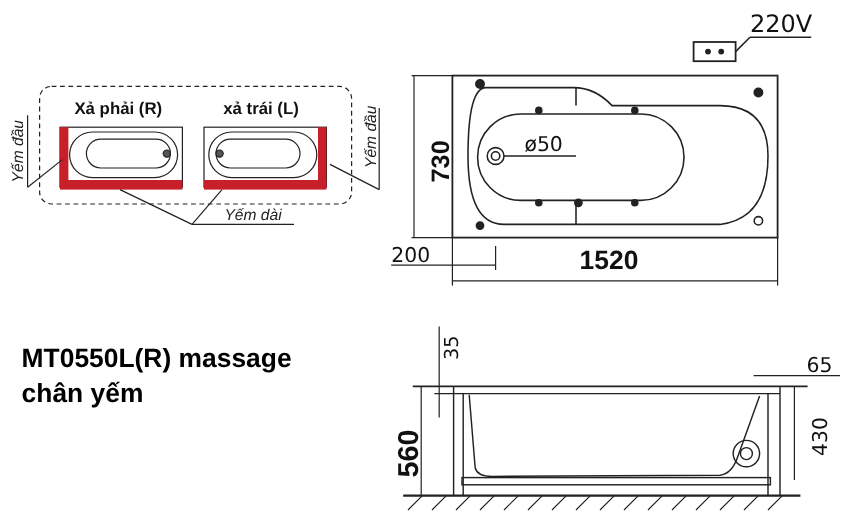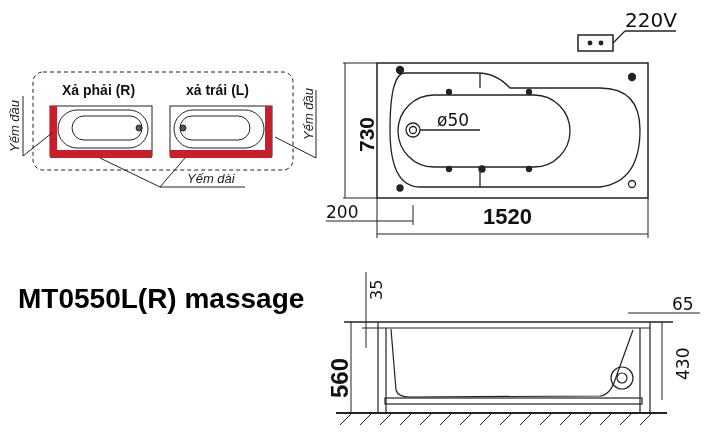--- a/index.html
+++ b/index.html
@@ -1,21 +1,21 @@
 <!DOCTYPE html>
 <html><head>
 <meta charset="utf-8">
 <style>
   html,body{margin:0;padding:0;background:#fff;}
   #stage{position:relative;width:704px;height:443px;overflow:hidden;background:#fff;font-family:"Liberation Sans",sans-serif;}
   svg{position:absolute;left:0;top:0;}
   .t{font-family:"DejaVu Sans",sans-serif;fill:#111;}
   .b{font-family:"Liberation Sans",sans-serif;font-weight:bold;fill:#111;}
   .it{font-family:"Liberation Sans",sans-serif;font-style:italic;fill:#222;}
-  .title{position:absolute;left:18px;top:284px;font-family:"Liberation Sans",sans-serif;font-weight:bold;font-size:28px;line-height:29px;color:#000;}
+  .title{position:absolute;left:18px;top:284px;font-family:"Liberation Sans",sans-serif;font-weight:bold;font-size:22px;line-height:29px;color:#000;}
 </style>
 </head>
 <body>
 
 <div id="stage">
 <svg width="704" height="443" viewBox="0 0 704 443">
 
   <g stroke="#222" fill="none">
     <rect x="33" y="72" width="260" height="98" rx="10" stroke-dasharray="4 3" stroke-width="1"></rect>
 
@@ -122,14 +122,15 @@
     <line x1="628" y1="313" x2="700" y2="313" stroke-width="1"></line>
   </g>
   <text class="b" x="0" y="0" font-size="24" transform="translate(348,398) rotate(-90)">560</text>
   <text class="t" x="0" y="0" font-size="16" transform="translate(382,300) rotate(-90)">35</text>
   <text class="t" x="0" y="0" font-size="17" transform="translate(689,380) rotate(-90)">430</text>
   <text class="t" x="672" y="310" font-size="17">65</text>
 </svg>
 
 <div class="title">
   <div>MT0550L(R) massage</div>
+  <div>chân yếm</div>
 </div>
 </div>
 
 </body></html>

